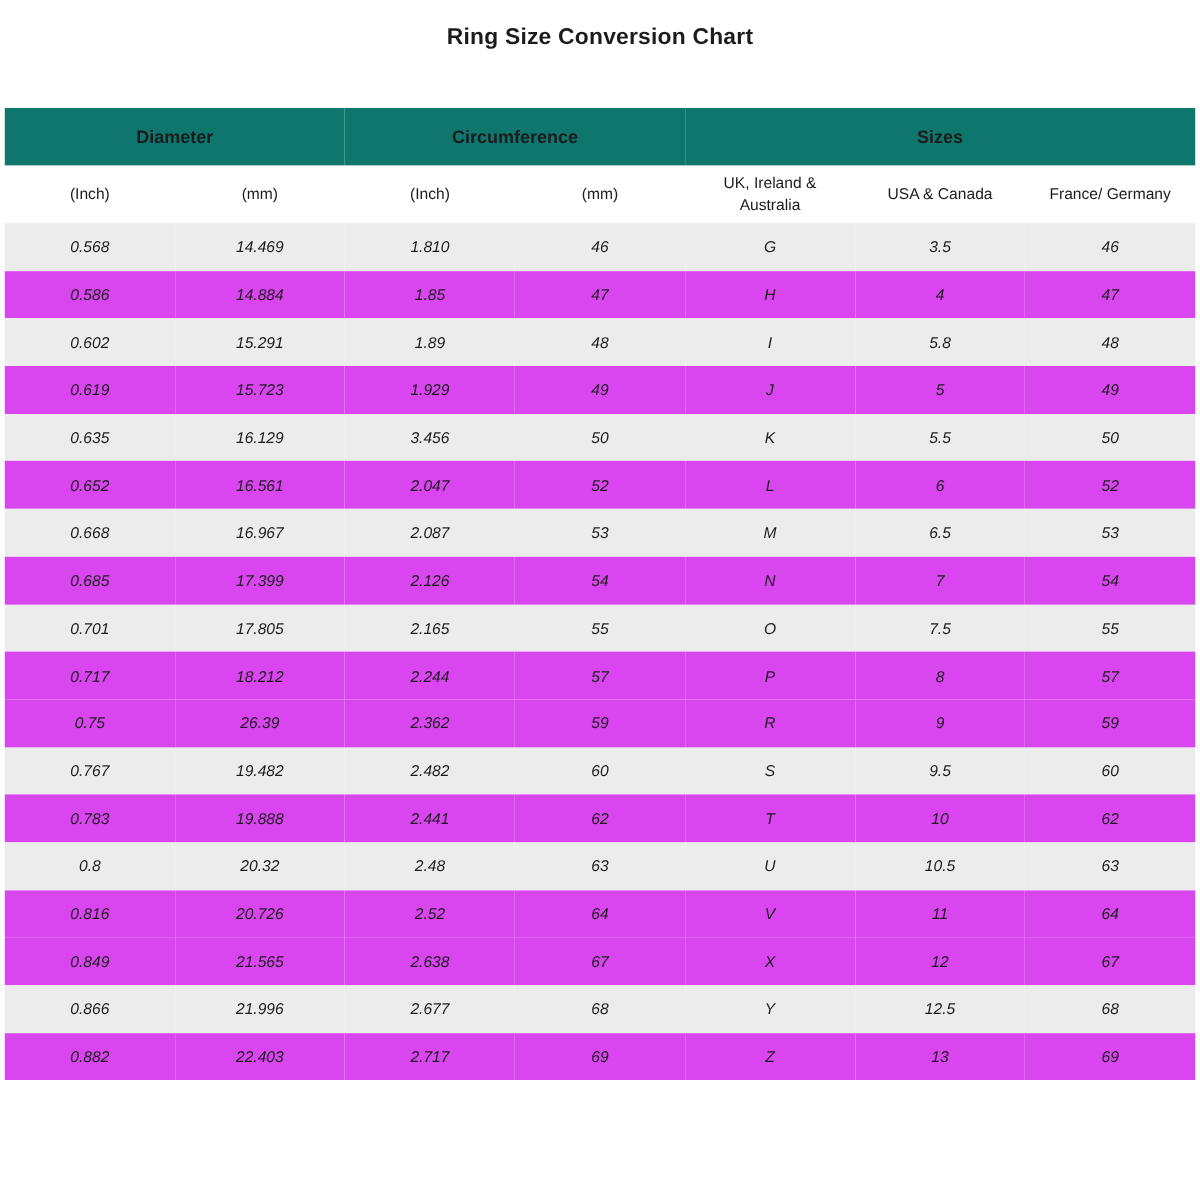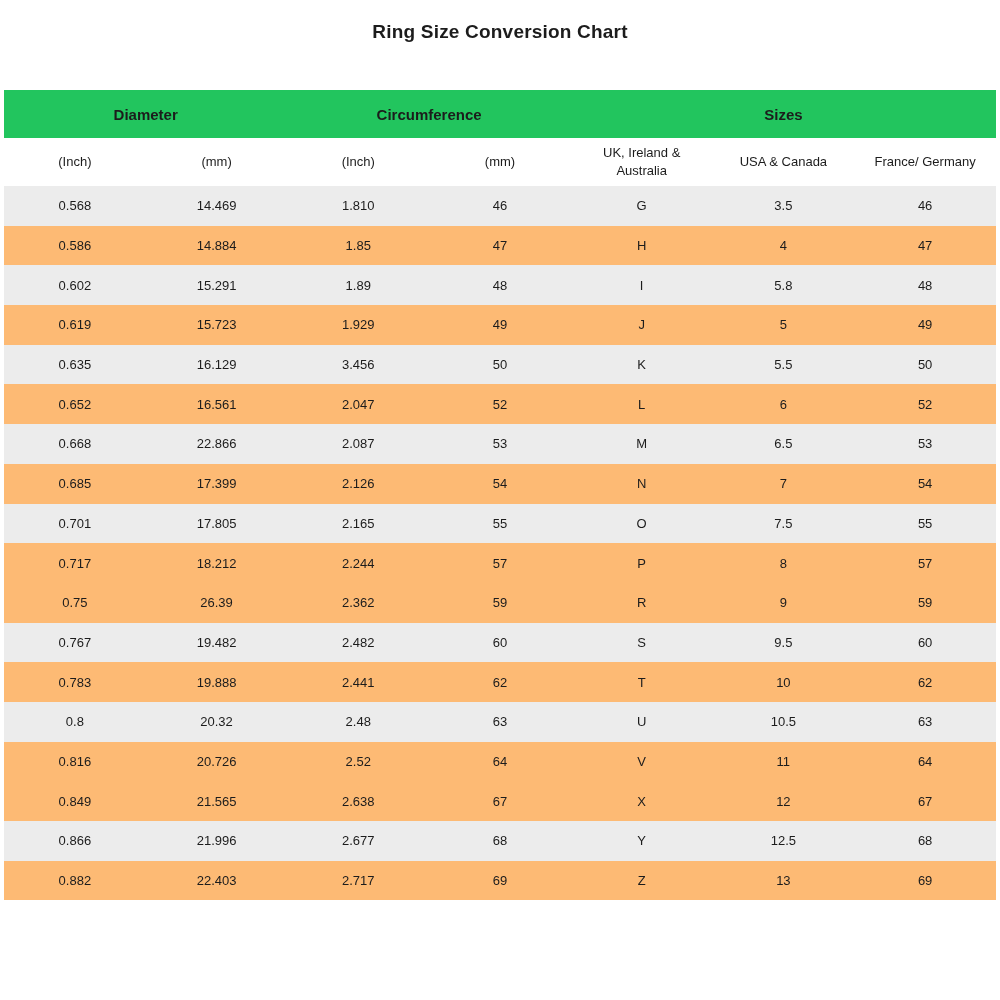--- a/index.html
+++ b/index.html
@@ -34,33 +34,33 @@
   table.conv col { width: 14.2857%; }
   th, td {
     text-align: center;
     vertical-align: middle;
     padding: 0 6px;
     font-size: 13px;
     font-weight: normal;
   }
   tr.group-row th {
     height: 48px;
-    background: #22c55e;
+    background: #0f766e;
     font-size: 15px;
     font-weight: bold;
   }
   tr.subhead-row th {
     height: 48px;
     background: #ffffff;
     font-size: 13px;
     line-height: 1.35;
   }
-  tbody tr { height: 39.7px; }
+  tbody tr { height: 39.7px; font-style: italic; }
   tbody tr.stripe { background: #ececec; }
-  tbody tr.plain  { background: #fdba74; }
+  tbody tr.plain  { background: #d946ef; }
 </style>
 </head>
 <body>
 
 <div class="page">
 
   <h1 class="title">Ring Size Conversion Chart</h1>
 
   <table class="conv">
     <colgroup>
@@ -138,21 +138,21 @@
           <td>0.652</td>
           <td>16.561</td>
           <td>2.047</td>
           <td>52</td>
           <td>L</td>
           <td>6</td>
           <td>52</td>
         </tr>
         <tr class="stripe">
           <td>0.668</td>
-          <td>22.866</td>
+          <td>16.967</td>
           <td>2.087</td>
           <td>53</td>
           <td>M</td>
           <td>6.5</td>
           <td>53</td>
         </tr>
         <tr class="plain">
           <td>0.685</td>
           <td>17.399</td>
           <td>2.126</td>

